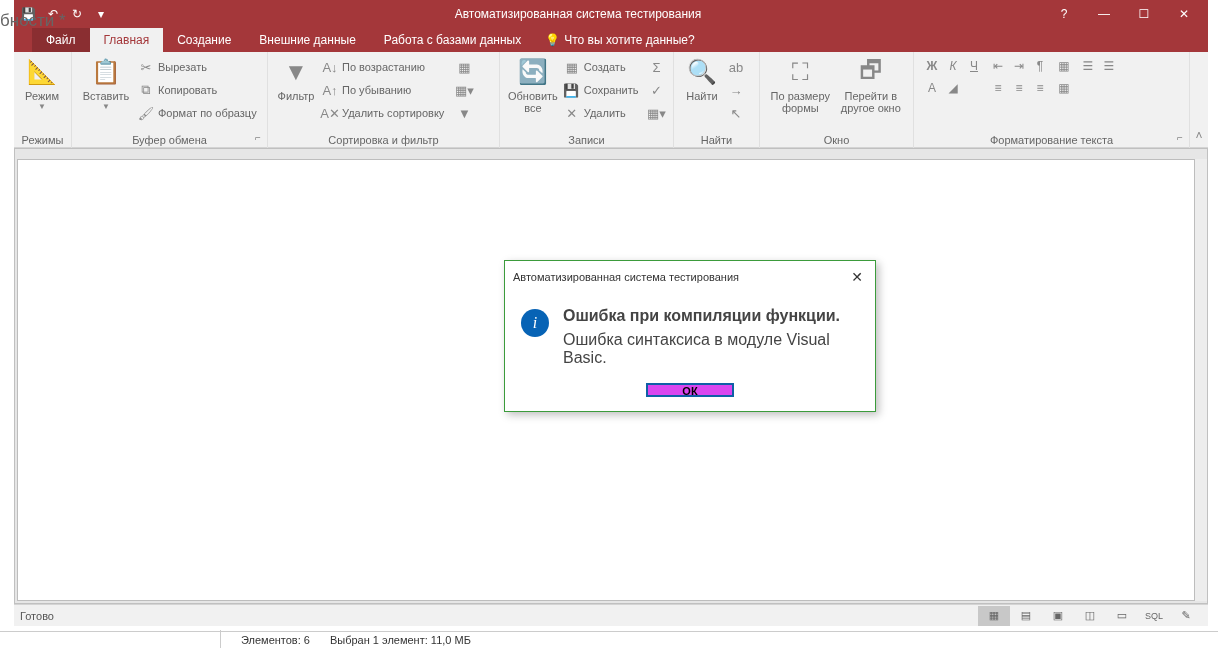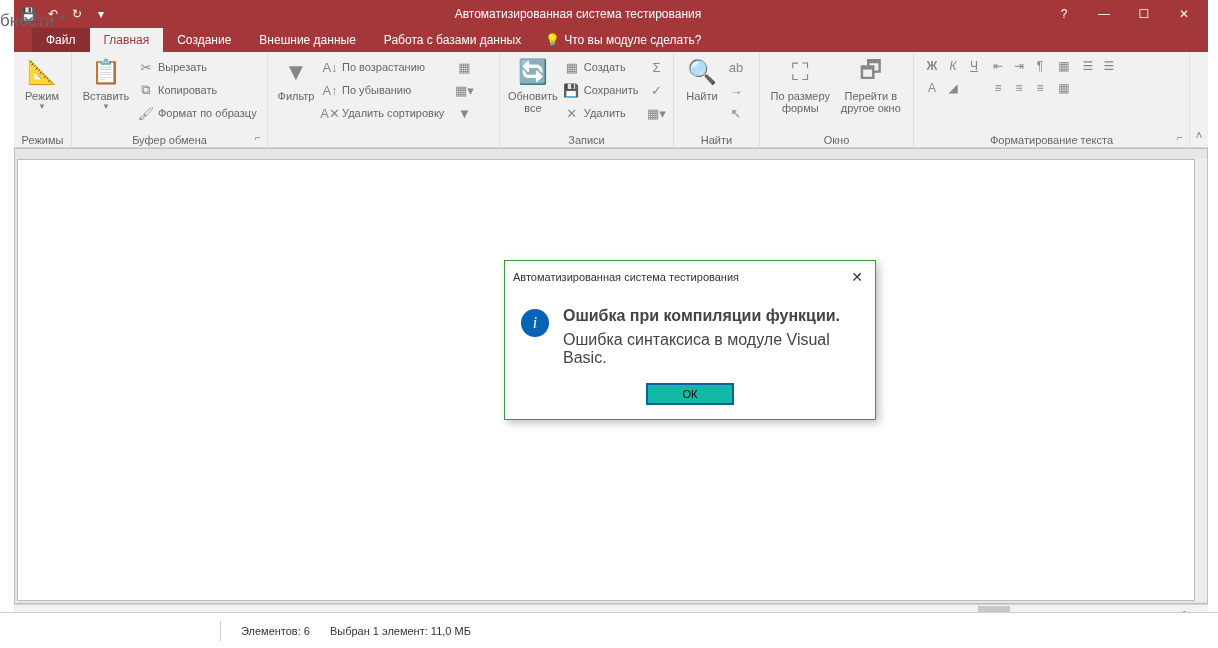--- a/index.html
+++ b/index.html
@@ -37,33 +37,33 @@
 
 .workspace { position: absolute; top: 148px; left: 14px; right: 10px; bottom: 44px; background: #e6e6e6; border: 1px solid #c0c0c0; }
 .canvas { position: absolute; top: 10px; left: 2px; right: 12px; bottom: 2px; background: #fff; border: 1px solid #bdbdbd; }
 .scroll-v { position: absolute; top: 10px; right: 0; width: 12px; bottom: 2px; background: #ededed; }
 
 .statusbar { position: absolute; left: 14px; right: 10px; bottom: 22px; height: 22px; background: #f1f1f1; border-top: 1px solid #d4d4d4; display: flex; align-items: center; padding: 0 6px; font-size: 11px; color: #555; }
 .statusbar .spacer { flex: 1; }
 .status-btn { width: 32px; height: 20px; display: flex; align-items: center; justify-content: center; color: #666; }
 .status-btn.active { background: #c8c8c8; }
 
-.taskbar { position: absolute; left: 0; right: 0; bottom: 0; height: 36px; background: #fff; border-top: 1px solid #ccc; display: flex; align-items: center; font-size: 11px; padding-left: 220px; gap: 20px; color: #333; }
+.taskbar { position: absolute; left: 0; right: 0; bottom: 0; height: 17px; background: #fff; border-top: 1px solid #ccc; display: flex; align-items: center; font-size: 11px; padding-left: 220px; gap: 20px; color: #333; }
 .taskbar .sep { border-left: 1px solid #ccc; height: 20px; }
 
 .dialog { position: absolute; top: 260px; left: 504px; width: 372px; background: #fff; border: 1px solid #3b9b3b; box-shadow: 3px 3px 8px rgba(0,0,0,0.25); }
 .dlg-title { display: flex; align-items: center; padding: 6px 8px; font-size: 11px; color: #333; }
 .dlg-title .spacer { flex: 1; }
 .dlg-close { width: 20px; height: 20px; display: flex; align-items: center; justify-content: center; font-size: 14px; }
 .dlg-body { display: flex; padding: 14px 16px 10px 16px; gap: 14px; }
 .info-icon { width: 28px; height: 28px; border-radius: 50%; background: #0763b5; color: #fff; display: flex; align-items: center; justify-content: center; font-family: Georgia, serif; font-style: italic; font-size: 16px; flex-shrink: 0; margin-top: 2px; }
 .dlg-text { font-size: 16px; line-height: 18px; }
 .dlg-text .hdr { font-weight: bold; margin-bottom: 6px; display: block; }
 .dlg-actions { display: flex; justify-content: center; padding: 6px 0 14px 0; }
-.ok-btn { min-width: 88px; height: 22px; border: 2px solid #0f5fa6; background: #14b8a6; font-size: 11px; }
+.ok-btn { min-width: 88px; height: 14px; border: 2px solid #0f5fa6; background: #d946ef; font-size: 11px; font-weight: bold; }
 
 .fragment-top { position:absolute; top:11px; left:0; font-size:17px; color:#666; }
 </style>
 </head>
 <body>
 
 <div class="fragment-top">бности *</div>
 
 <div class="titlebar" style="margin-left:14px; margin-right:10px;">
   <div class="qat">
@@ -82,21 +82,21 @@
 </div>
 
 <div class="tabs" style="margin-left:14px; margin-right:10px;">
   <div class="tab file">Файл</div>
   <div class="tab active">Главная</div>
   <div class="tab">Создание</div>
   <div class="tab">Внешние данные</div>
   <div class="tab">Работа с базами данных</div>
   <div class="tell-me">
     <span class="bulb">💡</span>
-    <span>Что вы модуле сделать?</span>
+    <span>Что вы хотите данные?</span>
   </div>
 </div>
 
 <div class="ribbon" style="margin-left:14px; margin-right:10px;">
 
   <div class="group" style="width:58px;">
     <div class="group-body">
       <div class="big-btn">
         <span class="icon">📐</span>
         <span class="lbl">Режим</span>
@@ -157,20 +157,21 @@
             <span class="icon">▦</span>
           </div>
         <div class="small-btn">
             <span class="icon">▦▾</span>
           </div>
         <div class="small-btn">
             <span class="icon">▼</span>
           </div>
       </div>
     </div>
+    <div class="group-label">Сортировка и фильтр</div>
   </div>
 
   <div class="group" style="width:174px;">
     <div class="group-body">
       <div class="big-btn" style="width:54px;">
         <span class="icon">🔄</span>
         <span class="lbl">Обновить все</span>
       </div>
       <div class="vstack">
         <div class="small-btn">

